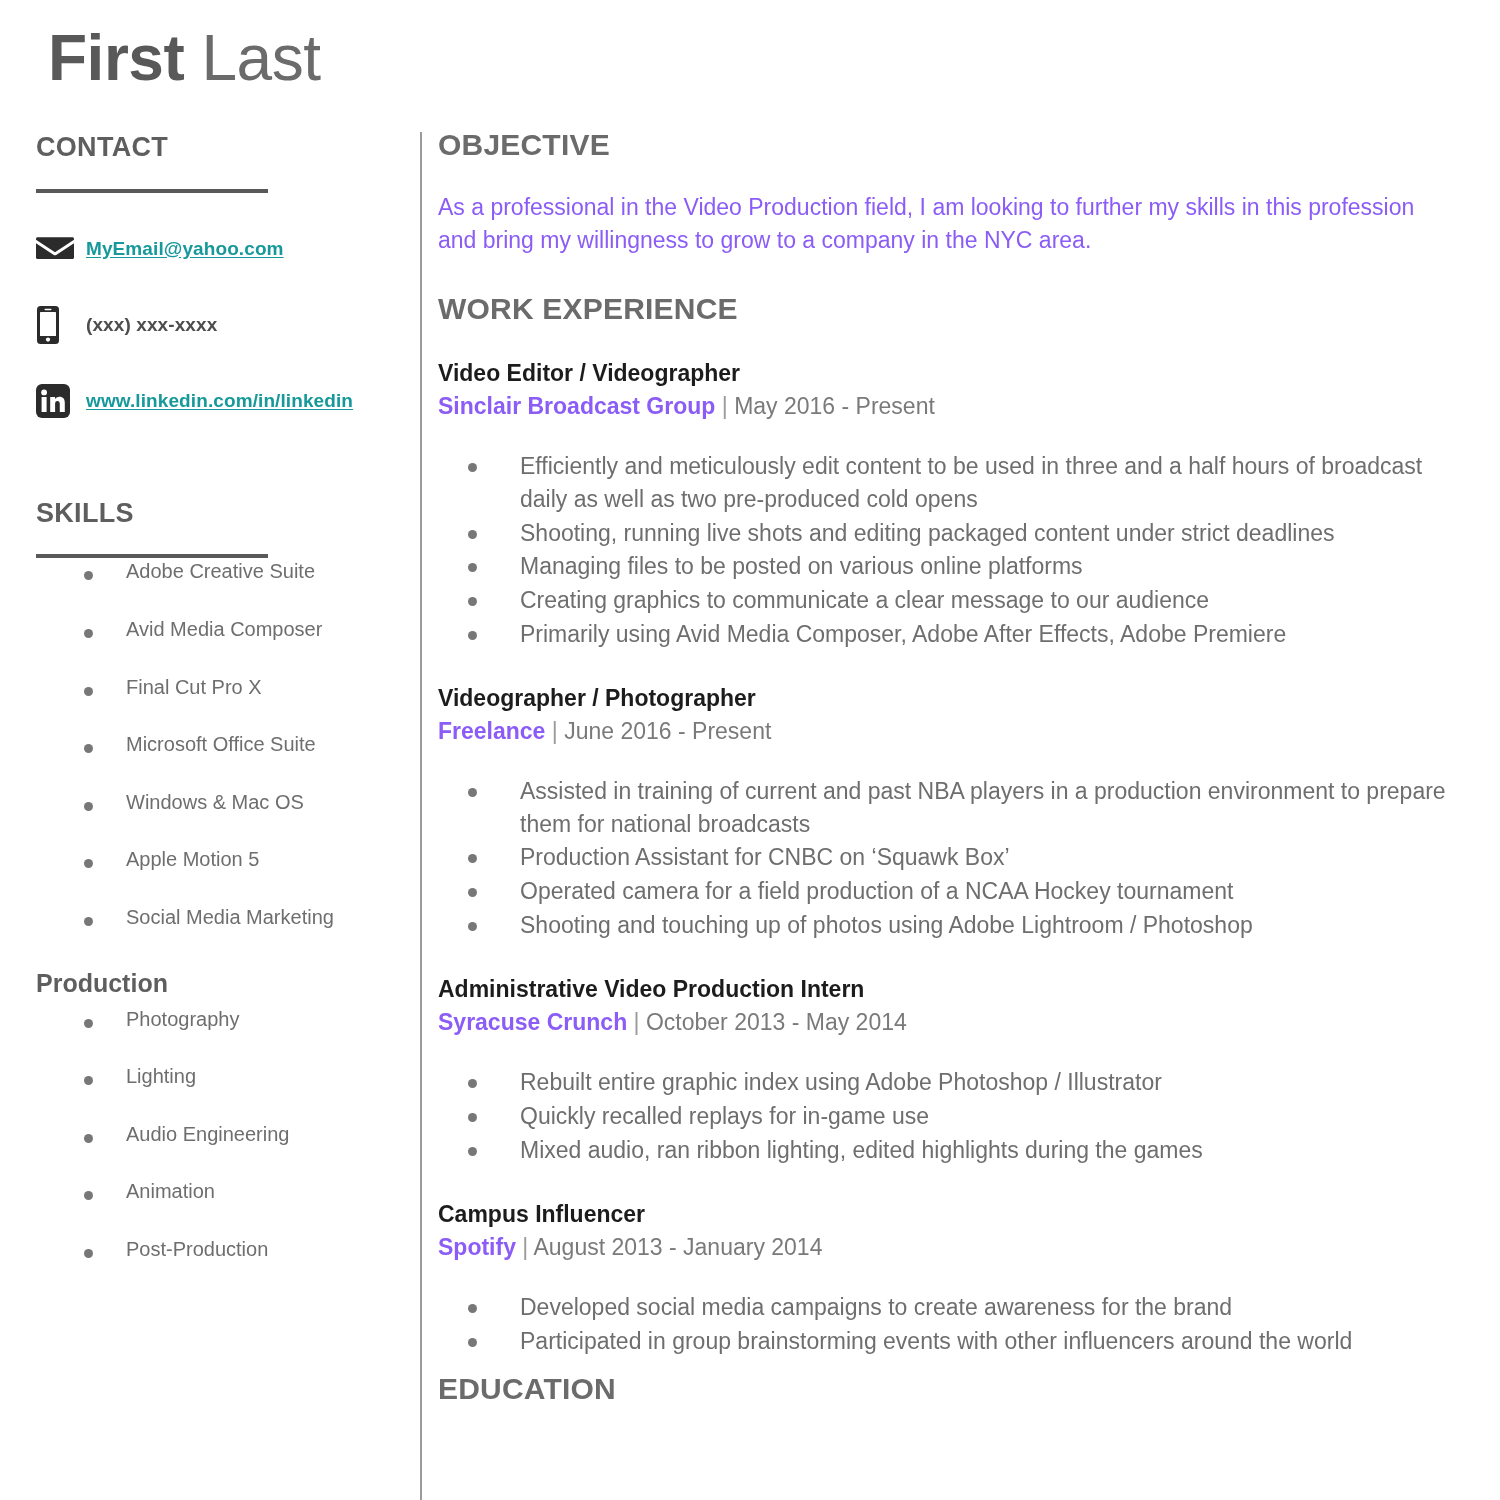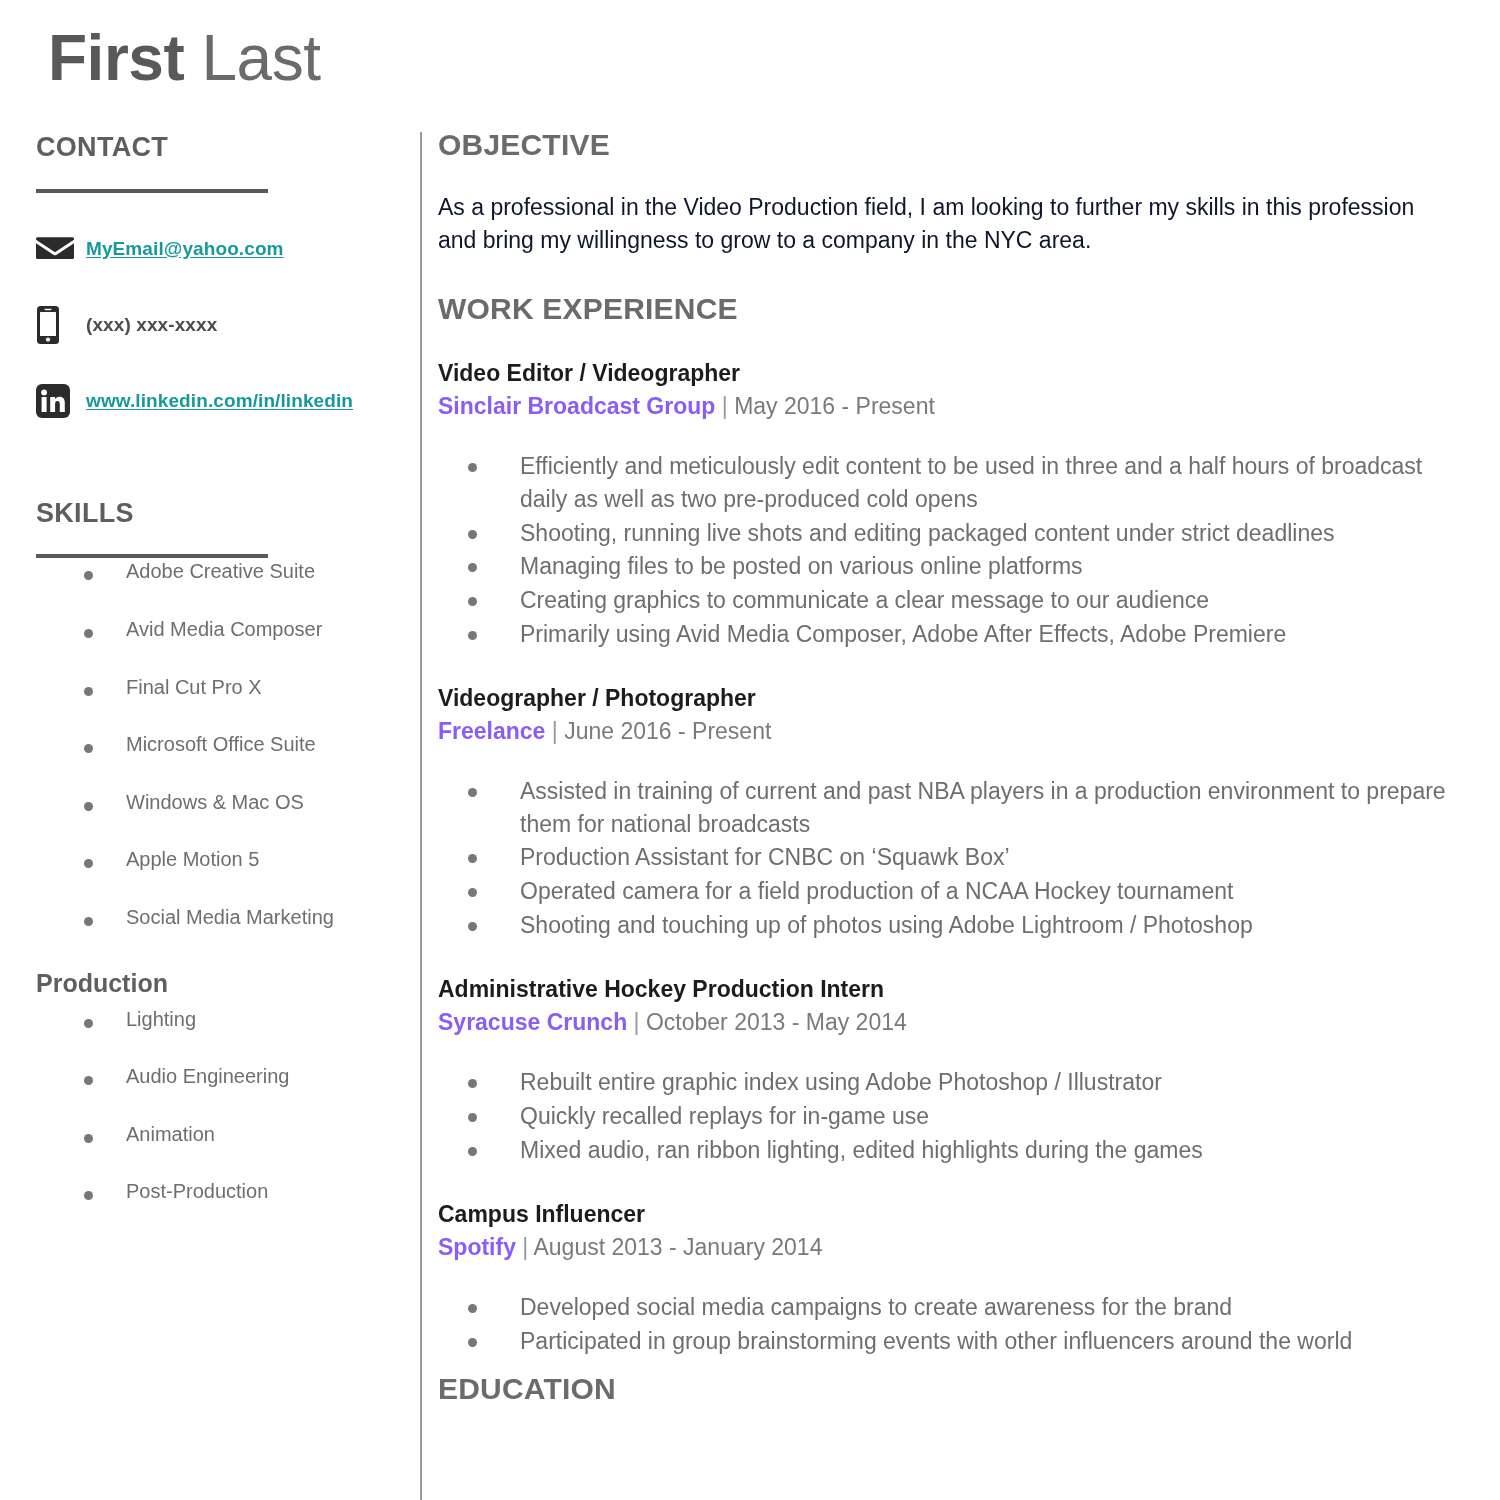--- a/index.html
+++ b/index.html
@@ -154,21 +154,21 @@
   .main-head {
     font-size: 30px;
     font-weight: 700;
     color: #6b6b6b;
     letter-spacing: 0.2px;
     line-height: 1.1;
   }
   .objective-text {
     font-size: 23px;
     line-height: 1.42;
-    color: #0f172a;
+    color: #8b5cf6;
     margin-top: 30px;
     width: 1015px;
   }
   .section-gap { height: 36px; }
 
   .job { margin-top: 34px; }
   .job-title {
     font-size: 23px;
     font-weight: 700;
     color: #1c1c1c;
@@ -281,20 +281,21 @@
           <li class="skill-item">Microsoft Office Suite</li>
           <li class="skill-item">Windows &amp; Mac OS</li>
           <li class="skill-item">Apple Motion 5</li>
           <li class="skill-item">Social Media Marketing</li>
         </ul>
       </div>
 
       <div>
         <div class="skill-group-title">Production</div>
         <ul class="skill-list">
+          <li class="skill-item">Photography</li>
           <li class="skill-item">Lighting</li>
           <li class="skill-item">Audio Engineering</li>
           <li class="skill-item">Animation</li>
           <li class="skill-item">Post-Production</li>
         </ul>
       </div>
     </div>
 
   </div>
 
@@ -335,21 +336,21 @@
         </div>
         <ul class="duties">
           <li class="duty">Assisted in training of current and past NBA players in a production environment to prepare them for national broadcasts</li>
           <li class="duty">Production Assistant for CNBC on ‘Squawk Box’</li>
           <li class="duty">Operated camera for a field production of a NCAA Hockey tournament</li>
           <li class="duty">Shooting and touching up of photos using Adobe Lightroom / Photoshop</li>
         </ul>
       </div>
 
       <div class="job">
-        <div class="job-title">Administrative Hockey Production Intern</div>
+        <div class="job-title">Administrative Video Production Intern</div>
         <div class="job-meta">
           <span class="job-company">Syracuse Crunch</span>
           <span class="job-sep">|</span>
           <span class="job-dates">October 2013 - May 2014</span>
         </div>
         <ul class="duties">
           <li class="duty">Rebuilt entire graphic index using Adobe Photoshop / Illustrator</li>
           <li class="duty">Quickly recalled replays for in-game use</li>
           <li class="duty">Mixed audio, ran ribbon lighting, edited highlights during the games</li>
         </ul>

